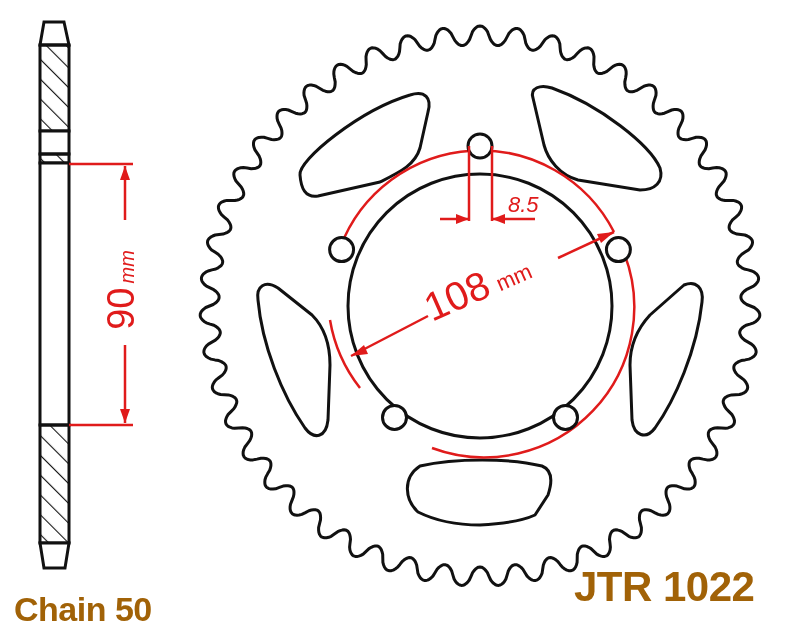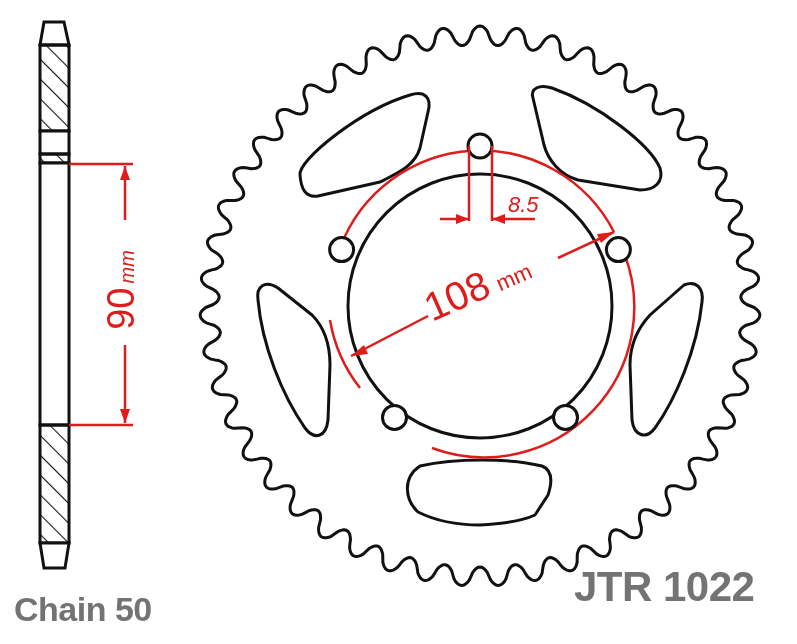--- a/index.html
+++ b/index.html
@@ -1,20 +1,20 @@
 <!DOCTYPE html>
 <html><head>
   <meta charset="utf-8">
   <style>
     html, body { margin: 0; padding: 0; background: #ffffff; }
     body { width: 797px; height: 644px; position: relative; overflow: hidden; font-family: "Liberation Sans", sans-serif; }
     #canvas { position: absolute; left: 0; top: 0; width: 797px; height: 644px; }
     .caption {
       position: absolute; font-family: "Liberation Sans", sans-serif; font-weight: bold;
-      color: #737373; line-height: 1;
+      color: #a16207; line-height: 1;
     }
     #chain-label { left: 14px; top: 592px; font-size: 34px; letter-spacing: -0.5px; }
     #part-label { left: 574px; top: 566px; font-size: 42px; letter-spacing: -0.5px; }
     svg text { font-family: "Liberation Sans", sans-serif; }
   </style>
 </head>
 <body>
 
 <svg id="canvas" viewBox="0 0 797 644" xmlns="http://www.w3.org/2000/svg">
 

